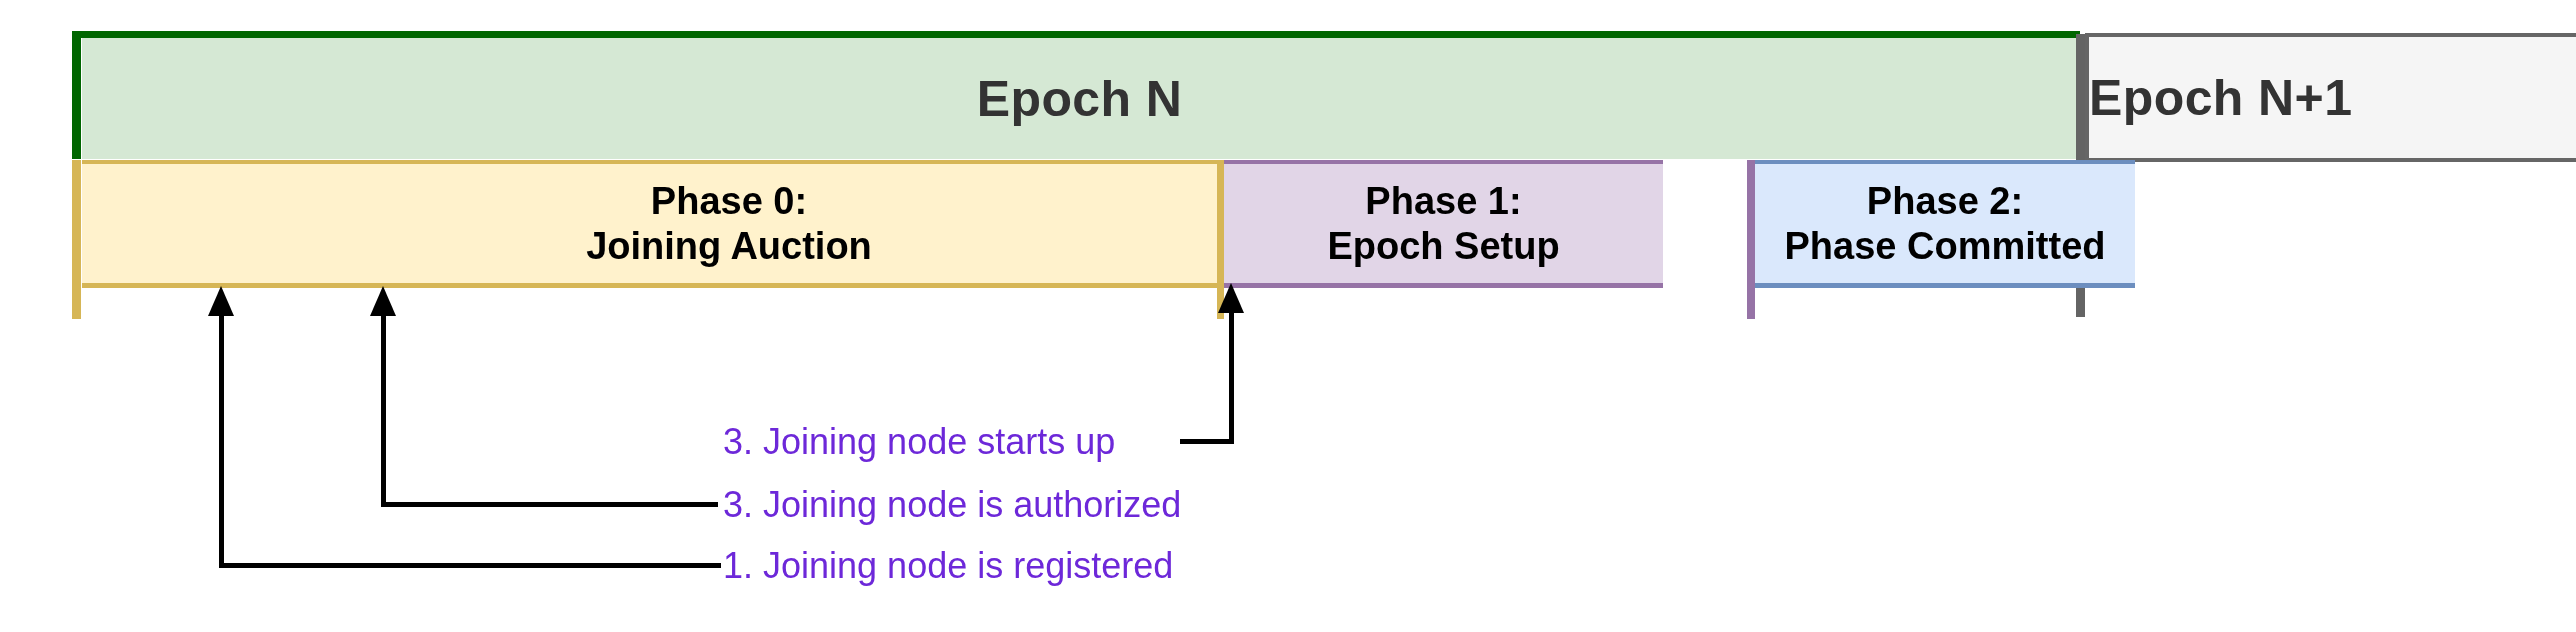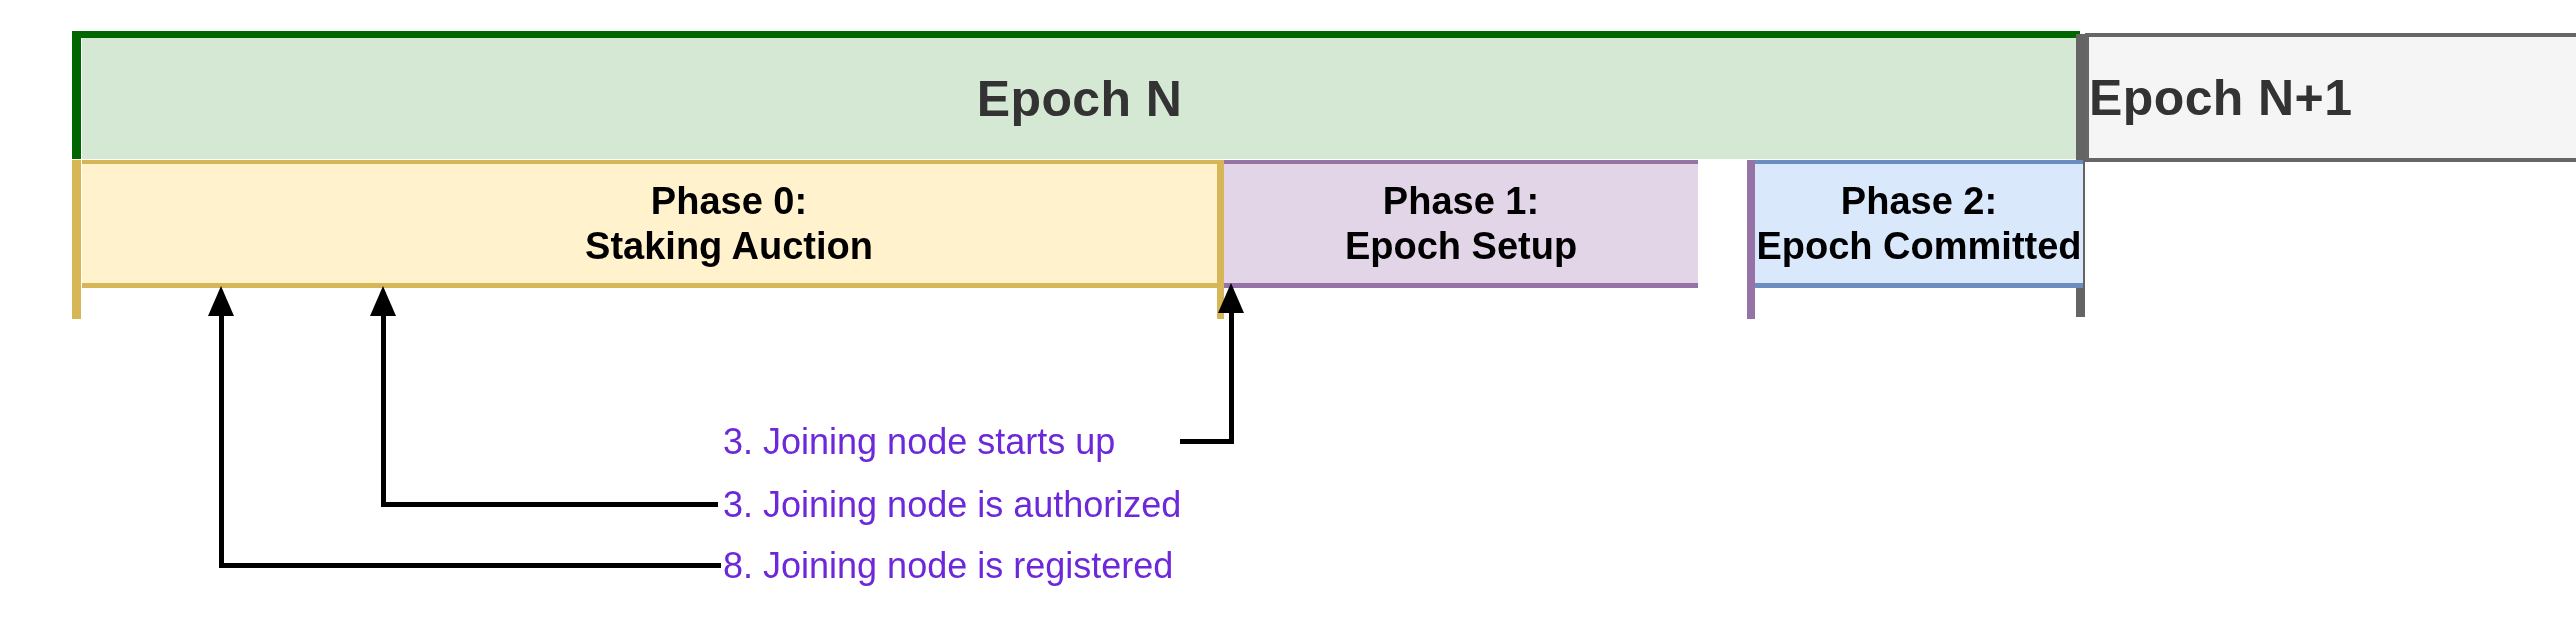--- a/index.html
+++ b/index.html
@@ -29,23 +29,23 @@
              background: #F5F5F5; border: 4.7px solid #666666; border-right: none;
              display: flex; align-items: center; justify-content: flex-start; }
 
   
   .phase { top: 160px; height: 128px; display: flex; flex-direction: column;
            align-items: center; justify-content: center; text-align: center; }
   .phase-line { font-size: 38px; font-weight: bold; color: #000000; line-height: 45px; white-space: nowrap; }
 
   .phase0 { left: 41px;   width: 1252px; background: #FFF2CC;
             border-top: 4.7px solid #D6B656; border-bottom: 5.5px solid #D6B656; padding-left: 42px; }
-  .phase1 { left: 1183px; width: 474px;  background: #E1D5E7;
+  .phase1 { left: 1183px; width: 439px;  background: #E1D5E7;
             border-top: 4.7px solid #9673A6; border-bottom: 5.5px solid #9673A6; }
-  .phase2 { left: 1714px; width: 328px;  background: #DAE8FC;
+  .phase2 { left: 1714px; width: 380px;  background: #DAE8FC;
             border-top: 4.7px solid #6C8EBF; border-bottom: 5.5px solid #6C8EBF; }
 
   
   .bar-yellow-left  { left: 31px;   top: 160px; width: 9.4px; height: 159px; background: #D6B656; }
   .bar-yellow-right { left: 1176px; top: 160px; width: 7px;  height: 159px; background: #D6B656; }
   .bar-purple       { left: 1706px; top: 160px; width: 7.8px; height: 159px; background: #9673A6; }
 
   
   .aline { background: #000000; }
   .a1-v { left: 178px;  top: 311px; width: 4.7px;   height: 257px; }
@@ -81,45 +81,45 @@
   </div>
 
   <div class="abs epoch-divider"></div>
 
   <div class="abs epochN1">
     <span class="epoch-label">Epoch N+1</span>
   </div>
 
   <div class="abs phase phase0">
     <div class="phase-line">Phase 0:</div>
-    <div class="phase-line">Staking Auction</div>
+    <div class="phase-line">Joining Auction</div>
   </div>
   <div class="abs phase phase1">
     <div class="phase-line">Phase 1:</div>
     <div class="phase-line">Epoch Setup</div>
   </div>
   <div class="abs phase phase2">
     <div class="phase-line">Phase 2:</div>
-    <div class="phase-line">Epoch Committed</div>
+    <div class="phase-line">Phase Committed</div>
   </div>
 
   <div class="abs bar-yellow-left"></div>
   <div class="abs bar-yellow-right"></div>
   <div class="abs bar-purple"></div>
 
   <div class="abs ahead a1-head"></div>
   <div class="abs aline a1-v"></div>
   <div class="abs aline a1-h"></div>
 
   <div class="abs ahead a2-head"></div>
   <div class="abs aline a2-v"></div>
   <div class="abs aline a2-h"></div>
 
   <div class="abs ahead a3-head"></div>
   <div class="abs aline a3-v"></div>
   <div class="abs aline a3-h"></div>
 
   <div class="abs event-label ev3">3. Joining node starts up</div>
   <div class="abs event-label ev2">3. Joining node is authorized</div>
-  <div class="abs event-label ev1">8. Joining node is registered</div>
+  <div class="abs event-label ev1">1. Joining node is registered</div>
 
 </div>
 
 
 </body></html>

